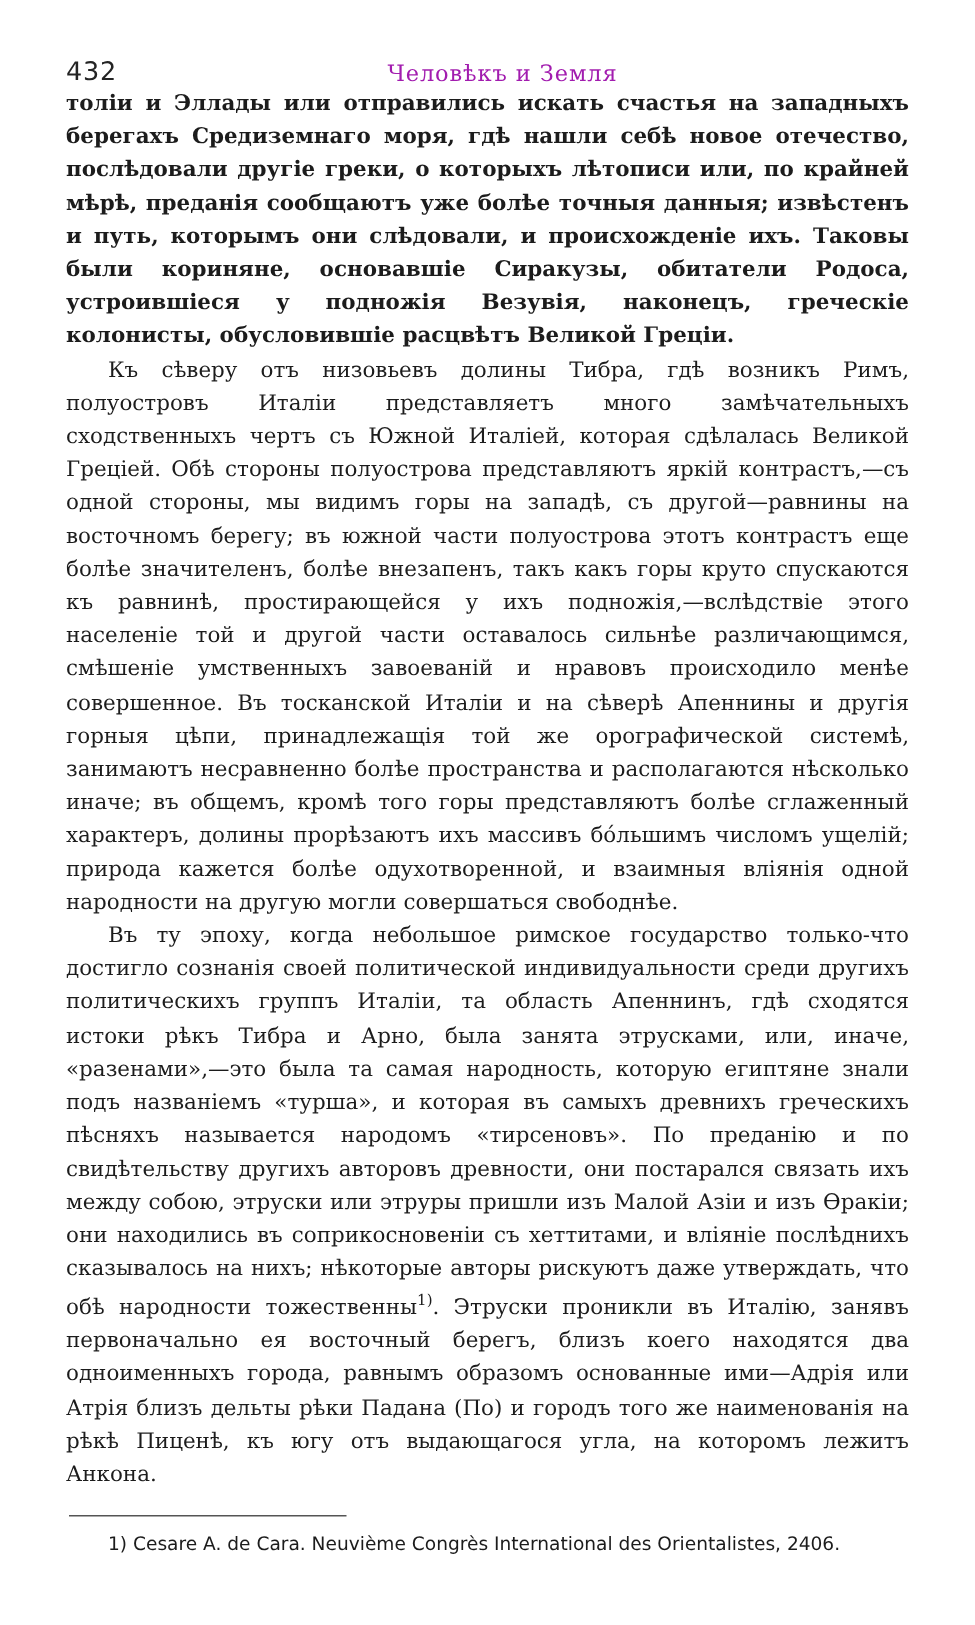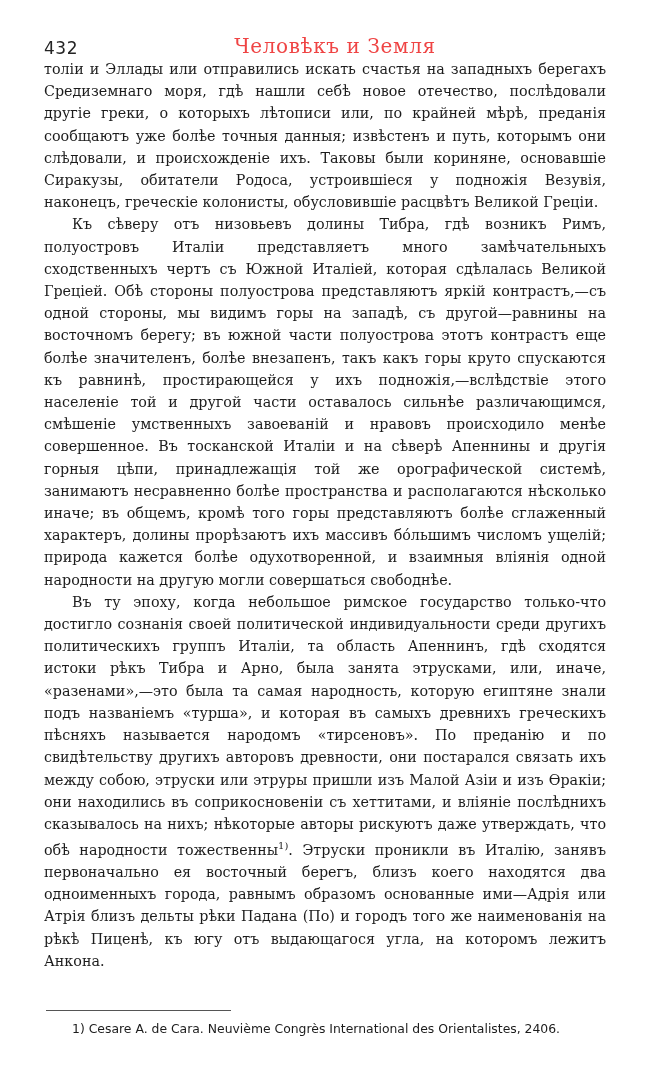--- a/index.html
+++ b/index.html
@@ -30,40 +30,41 @@
     font-family: "DejaVu Sans", sans-serif;
     font-size: 17px;
     letter-spacing: 0.5px;
     color: #242424;
     width: 90px;
   }
   .running-title {
     flex: 1;
     text-align: center;
     font-family: "DejaVu Serif", serif;
-    font-size: 20px;
+    font-size: 15px;
     letter-spacing: 0.6px;
-    color: #ef4444;
+    color: #a21caf;
     margin-right: 70px;
   }
   .body-text {
     font-family: "DejaVu Serif", serif;
     font-size: 14.3px;
     line-height: 22.2px;
     text-align: justify;
     text-justify: inter-word;
     color: #1c1c1c;
     -webkit-font-smoothing: none;
   }
   .body-text p {
     margin: 0;
     text-indent: 28px;
   }
   .body-text p.first {
     text-indent: 0;
+    font-weight: bold;
   }
   .footnote-wrap {
     position: absolute;
     left: 44px;
     right: 44px;
     bottom: 46px;
   }
   .footnote-rule {
     width: 185px;
     height: 1px;

